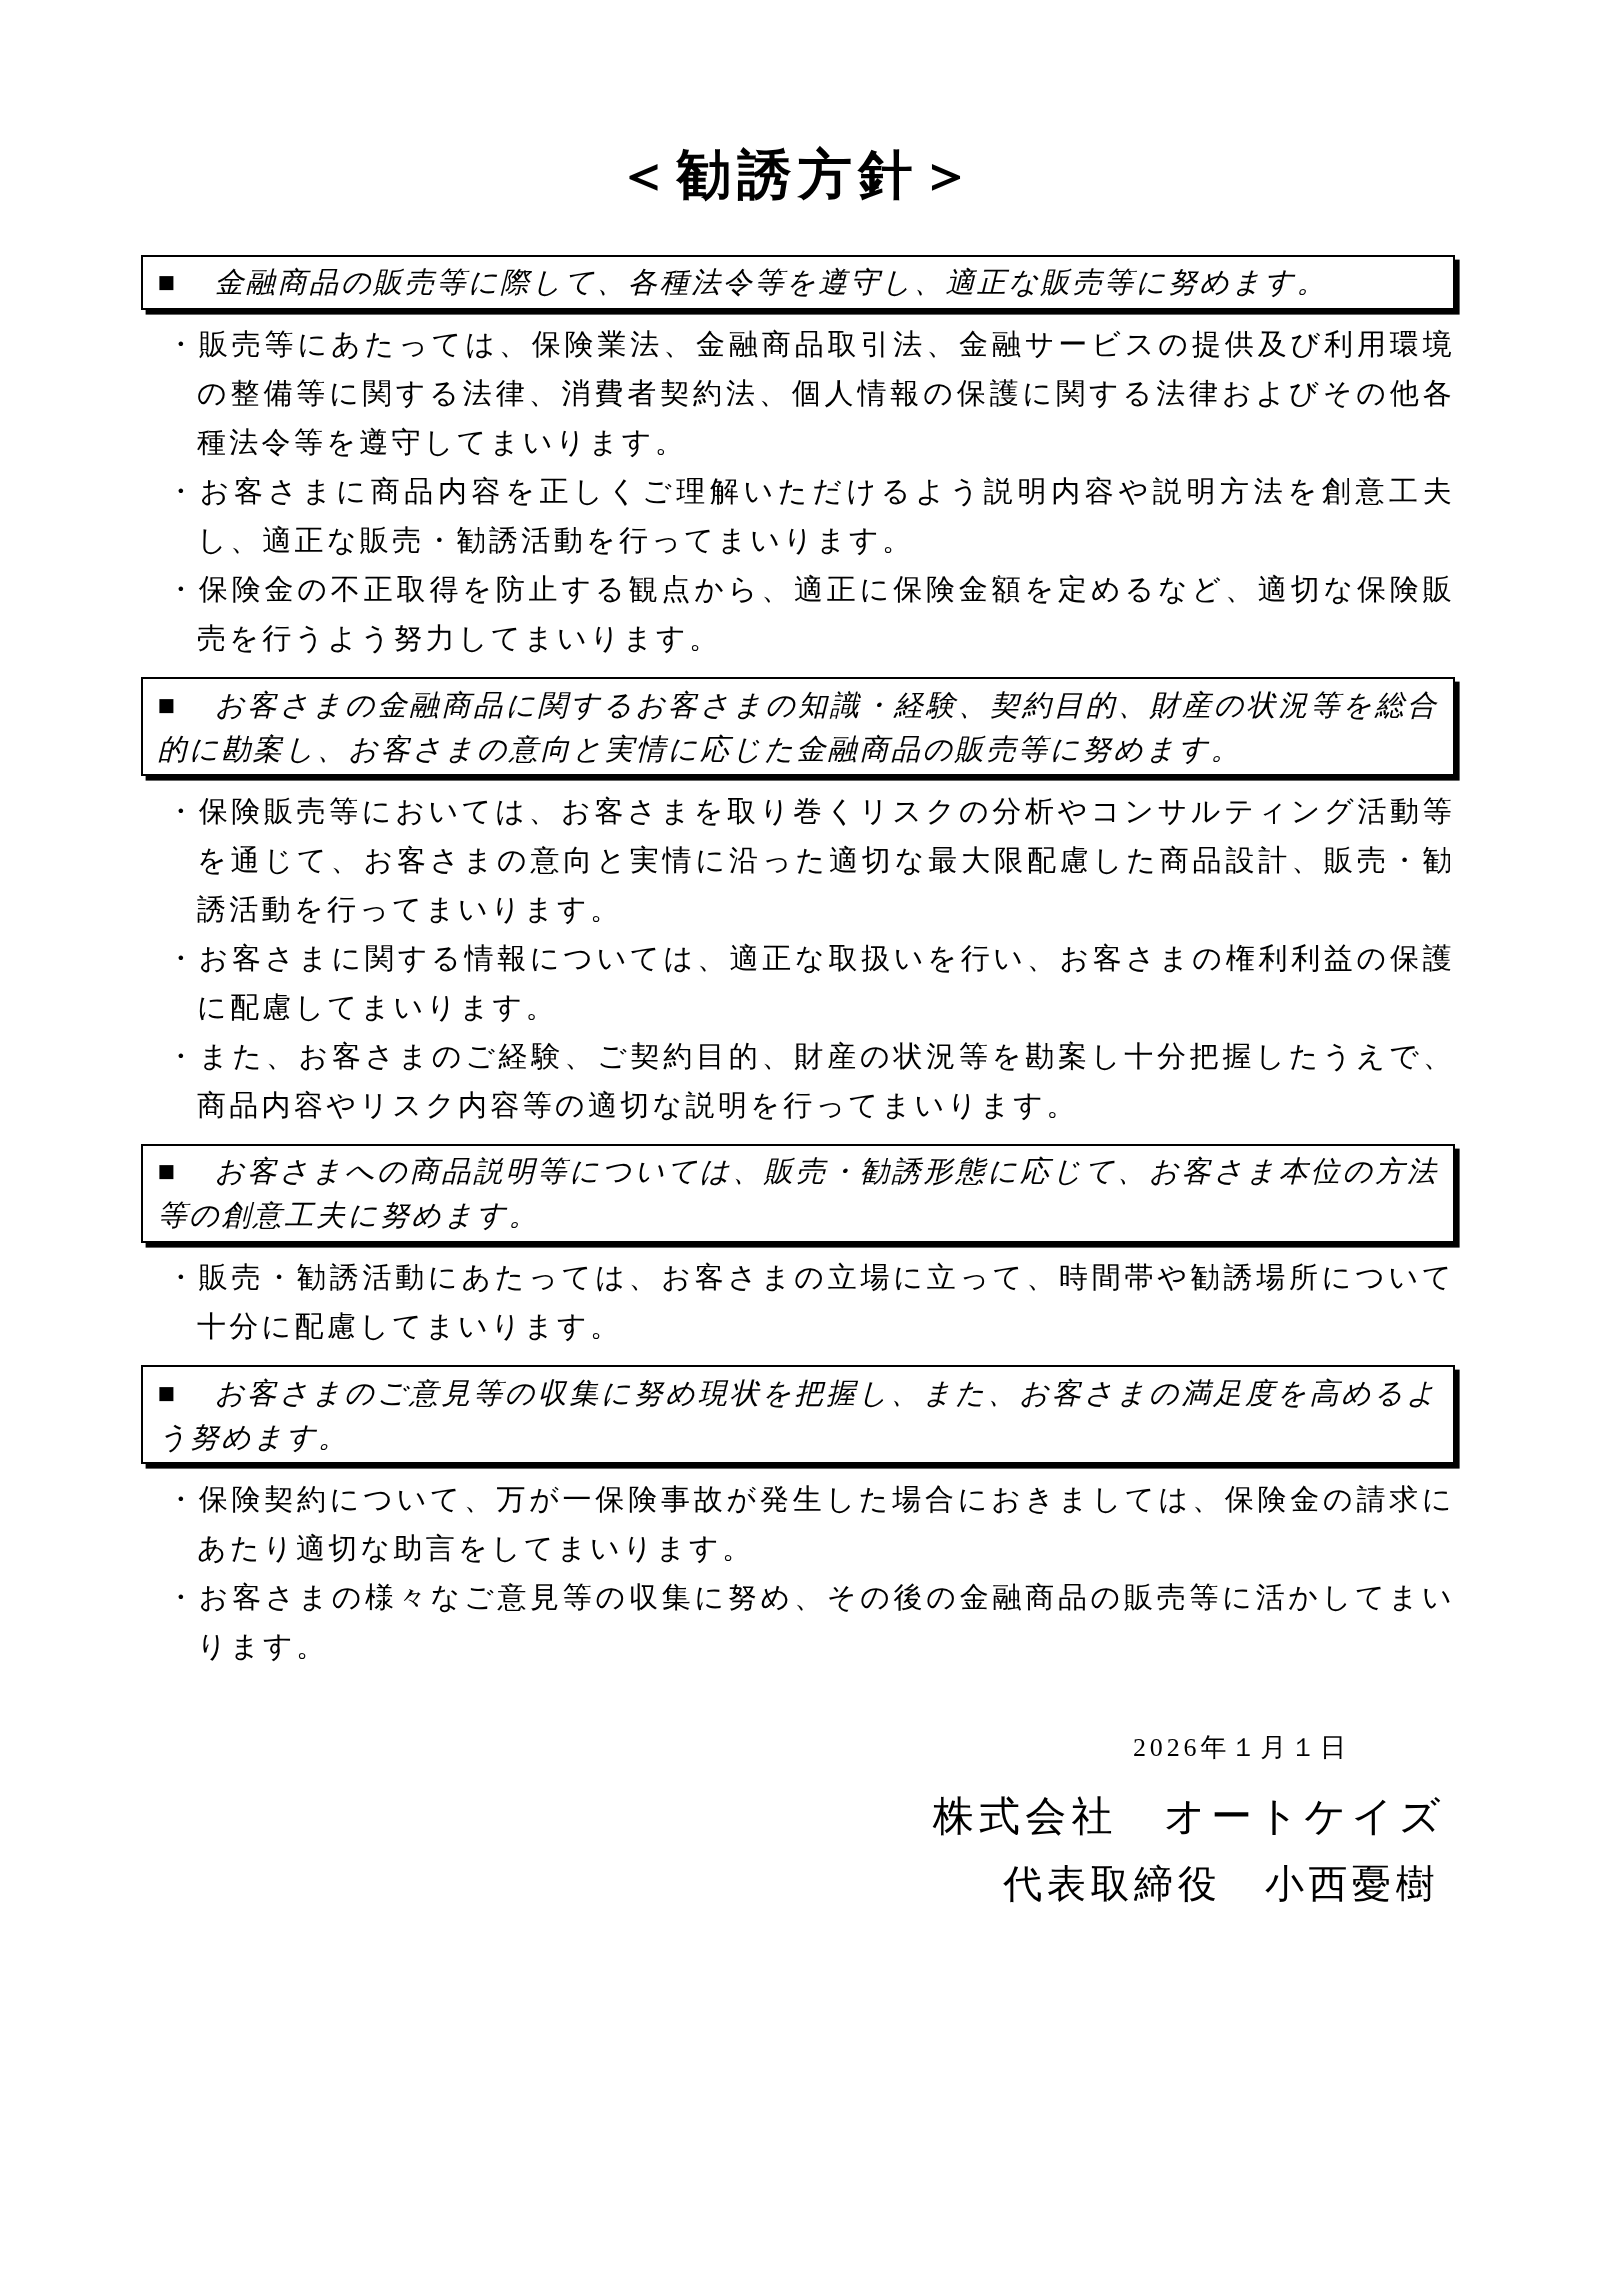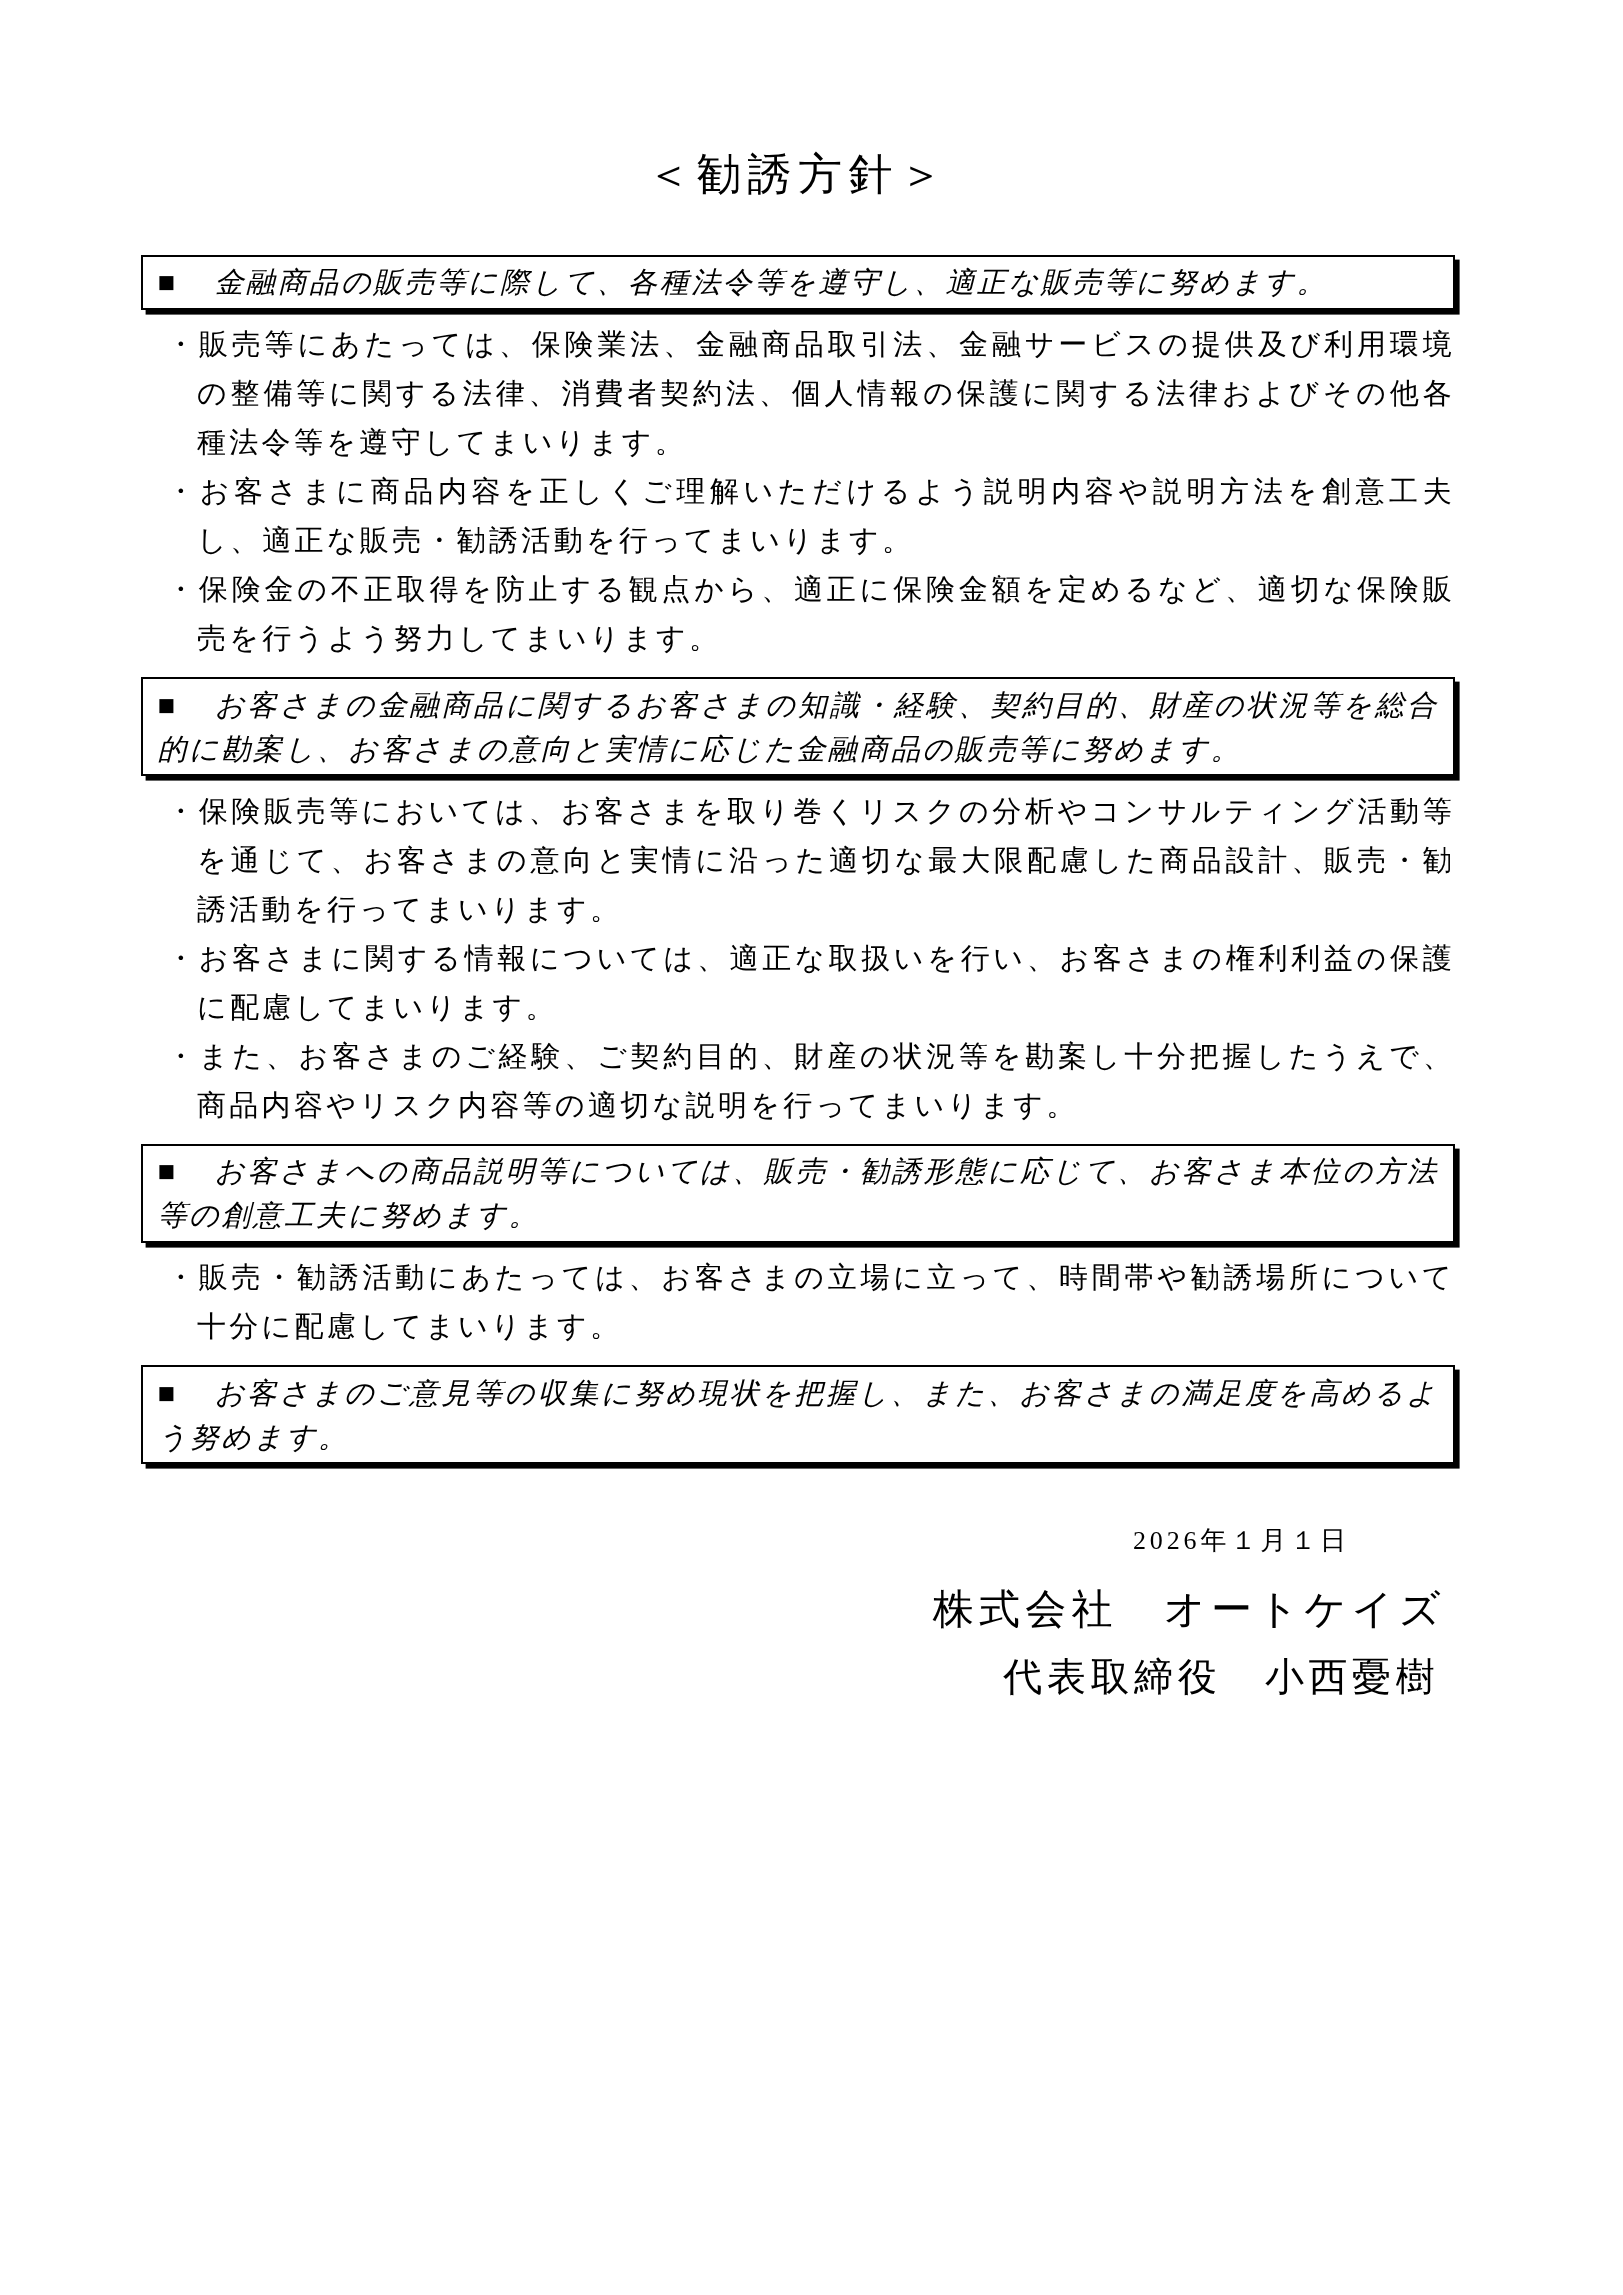--- a/index.html
+++ b/index.html
@@ -9,24 +9,24 @@
     height: 2295px;
     background: #ffffff;
     color: #000000;
     font-family: "Liberation Serif", "DejaVu Serif", serif;
     overflow: hidden;
     box-sizing: border-box;
     padding: 139px 168px 0 141px;
   }
   .doc-title {
     text-align: center;
-    font-size: 44px;
+    font-size: 54px;
     line-height: 72px;
     letter-spacing: 6.5px;
-    font-weight: 400;
+    font-weight: 700;
     margin: 0 0 44px 0;
     white-space: nowrap;
   }
   .head-box {
     border: 2px solid #000;
     box-shadow: 4.6px 4.6px 0 #000;
     padding: 3.3px 14.4px;
     font-size: 29px;
     line-height: 44px;
     letter-spacing: 2.6px;
@@ -96,20 +96,24 @@
   <div class="head-box">
     <span class="sq">■</span><span>お客さまへの商品説明等については、販売・勧誘形態に応じて、お客さま本位の方法等の創意工夫に努めます。</span>
   </div>
   <ul class="bullets">
     <li><span>・</span><span>販売・勧誘活動にあたっては、お客さまの立場に立って、時間帯や勧誘場所について十分に配慮してまいります。</span></li>
   </ul>
 
   <div class="head-box">
     <span class="sq">■</span><span>お客さまのご意見等の収集に努め現状を把握し、また、お客さまの満足度を高めるよう努めます。</span>
   </div>
+  <ul class="bullets">
+    <li><span>・</span><span>保険契約について、万が一保険事故が発生した場合におきましては、保険金の請求にあたり適切な助言をしてまいります。</span></li>
+    <li><span>・</span><span>お客さまの様々なご意見等の収集に努め、その後の金融商品の販売等に活かしてまいります。</span></li>
+  </ul>
 
   <div class="footer">
     <div class="f-date">2026年１月１日</div>
     <div class="f-company">株式会社　オートケイズ</div>
     <div class="f-rep">代表取締役　小西憂樹</div>
   </div>
 
 </div>
 
 

